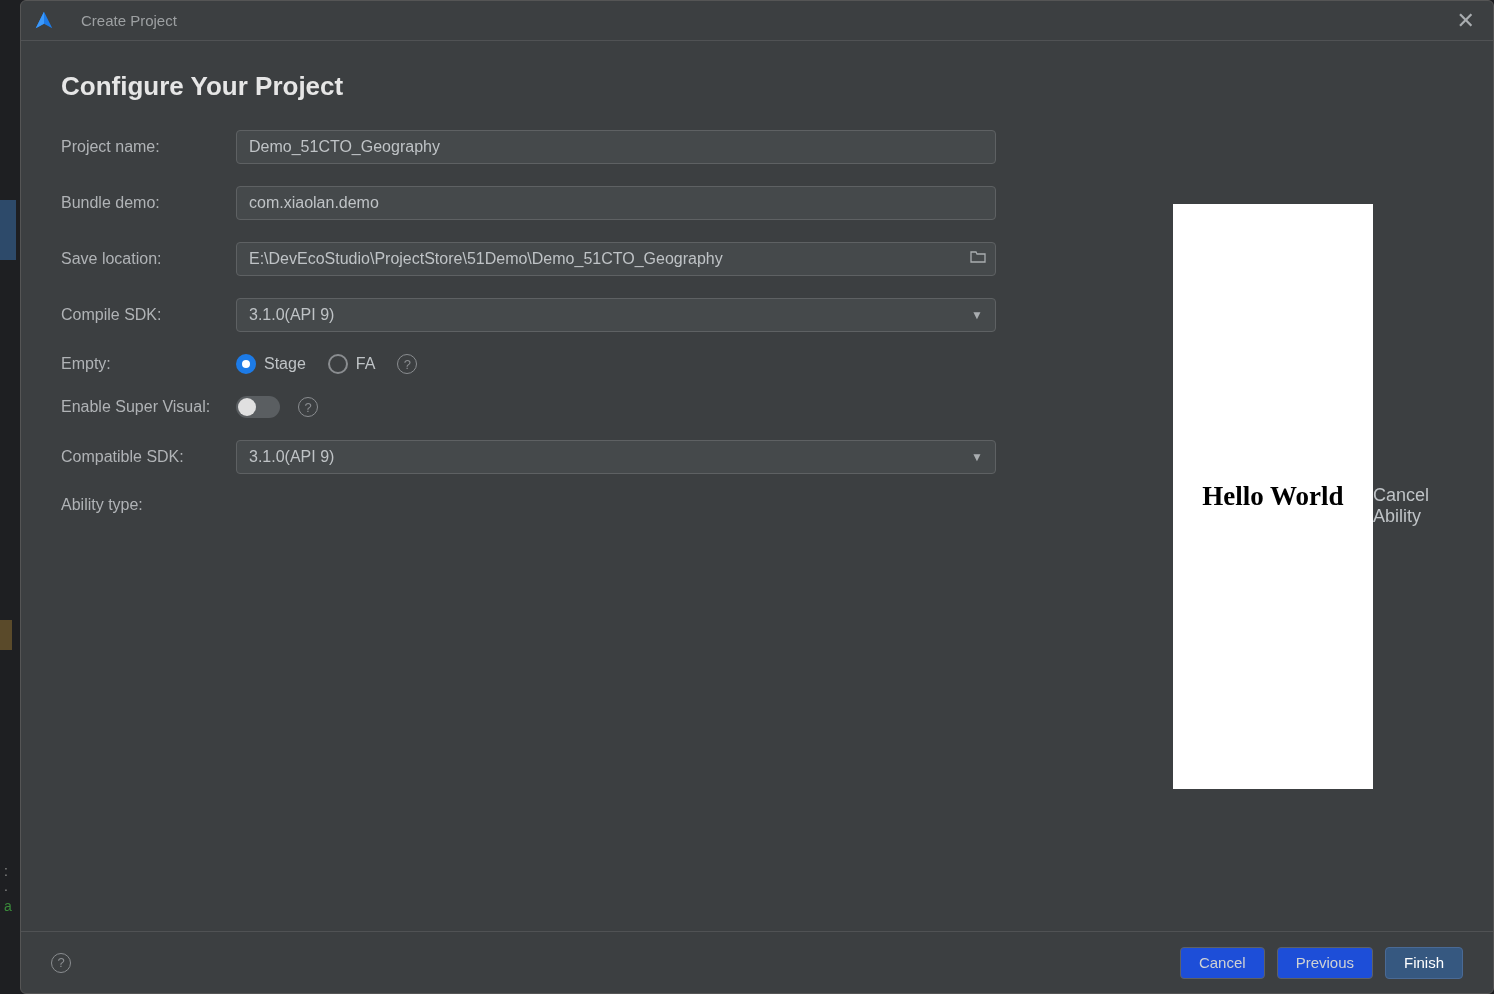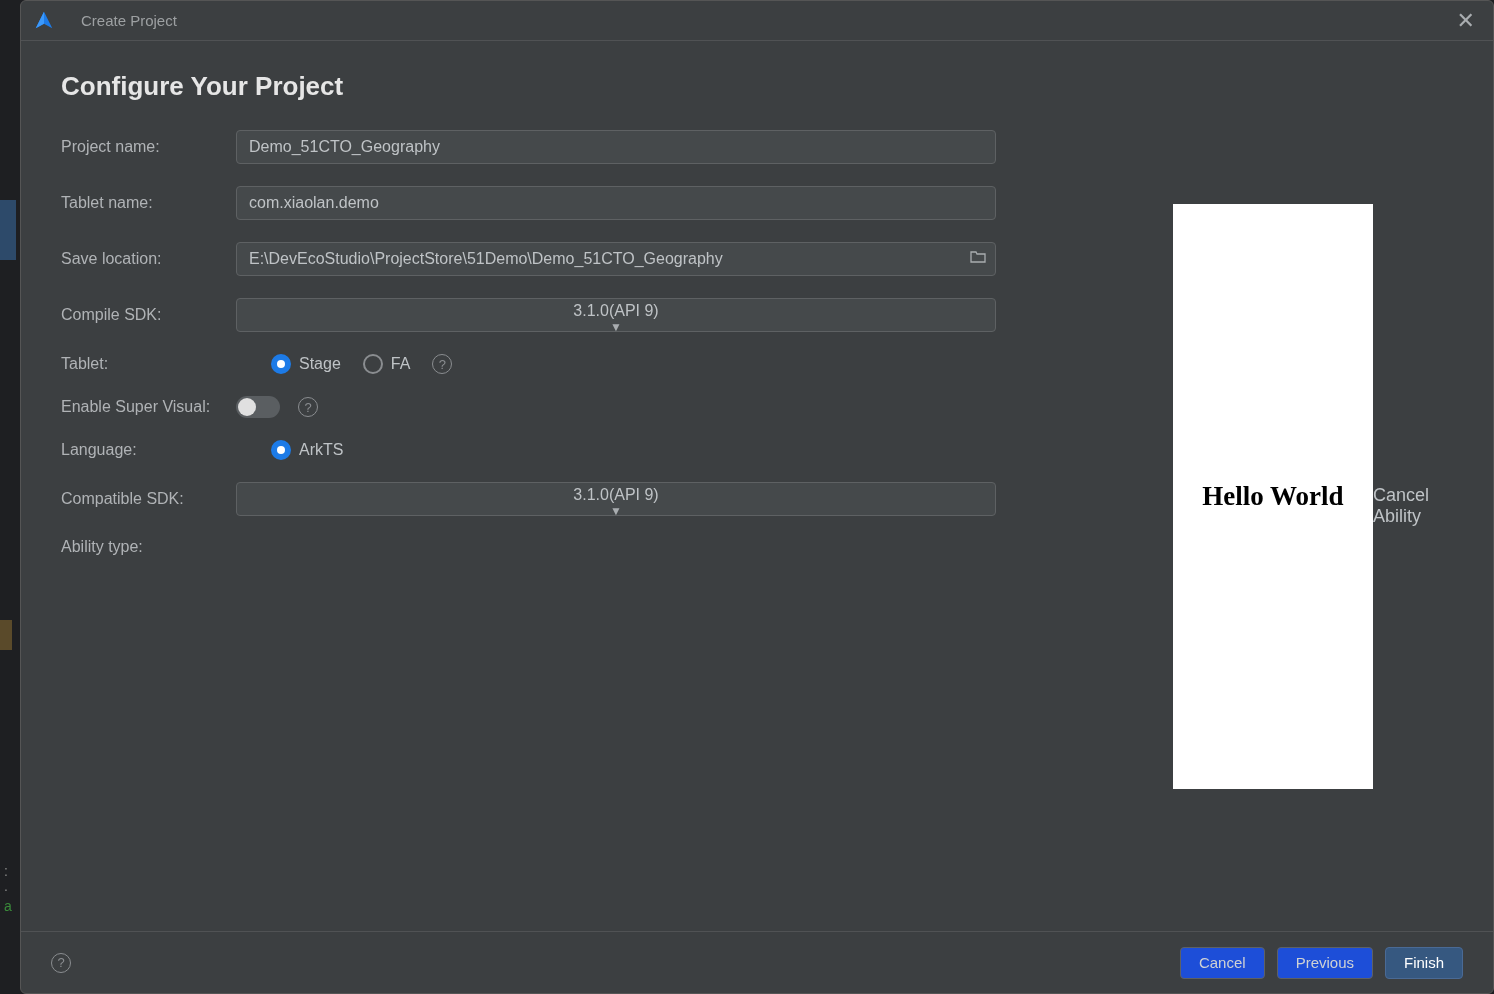--- a/index.html
+++ b/index.html
@@ -38,26 +38,26 @@
     
     .input-with-icon { position: relative; }
     .input-with-icon .text-input { padding-right: 40px; }
     .input-icon-right {
       position: absolute; right: 10px; top: 50%; transform: translateY(-50%);
       color: #a9adb0;
     }
     
     .select-input {
       width: 100%; height: 34px; background: #45494b; border: 1px solid #5e6163;
-      border-radius: 4px; color: #bfc3c6; font-size: 16px; padding: 3px 12px;
-      display: flex; align-items: center; justify-content: space-between; cursor: pointer; flex-direction: column;
+      border-radius: 4px; color: #bfc3c6; font-size: 16px; padding: 13px 12px;
+      display: flex; align-items: center; justify-content: space-between; cursor: pointer;
     }
     .select-chevron { color: #a9adb0; font-size: 12px; }
     
-    .radio-group { display: flex; align-items: center; gap: 22px; margin-left: 35px; }
+    .radio-group { display: flex; align-items: center; gap: 22px; }
     .radio-item { display: flex; align-items: center; gap: 8px; cursor: pointer; }
     .radio-circle {
       width: 20px; height: 20px; border-radius: 50%; border: 2px solid #8a8d90;
       display: flex; align-items: center; justify-content: center;
     }
     .radio-circle.checked { border-color: #1d7be7; background: #1d7be7; }
     .radio-inner { width: 8px; height: 8px; border-radius: 50%; background: #fff; }
     .radio-label { color: #bfc3c6; font-size: 16px; }
     
     .help-icon {
@@ -142,21 +142,21 @@
       <h1 class="page-title">Configure Your Project</h1>
 
       <div class="form-row">
         <div class="form-label">Project name:</div>
         <div class="form-control">
           <input type="text" class="text-input" value="Demo_51CTO_Geography" style="">
         </div>
       </div>
 
       <div class="form-row">
-        <div class="form-label">Tablet name:</div>
+        <div class="form-label">Bundle demo:</div>
         <div class="form-control">
           <input type="text" class="text-input" value="com.xiaolan.demo" style="">
         </div>
       </div>
 
       <div class="form-row">
         <div class="form-label">Save location:</div>
         <div class="form-control input-with-icon">
           <input type="text" class="text-input" value="E:\DevEcoStudio\ProjectStore\51Demo\Demo_51CTO_Geography" style="">
           <span class="input-icon-right">
@@ -171,21 +171,21 @@
         <div class="form-label">Compile SDK:</div>
         <div class="form-control">
           <div class="select-input">
             <span>3.1.0(API 9)</span>
             <span class="select-chevron">▼</span>
           </div>
         </div>
       </div>
 
       <div class="form-row">
-        <div class="form-label">Tablet:</div>
+        <div class="form-label">Empty:</div>
         <div class="form-control radio-group">
           <div class="radio-item">
             <div class="radio-circle checked">
                 <div class="radio-inner"></div>
               </div>
             <span class="radio-label">Stage</span>
           </div>
           <div class="radio-item">
             <div class="radio-circle"></div>
             <span class="radio-label">FA</span>
@@ -197,31 +197,20 @@
       <div class="form-row">
         <div class="form-label">Enable Super Visual:</div>
         <div class="form-control toggle-row">
           <div class="toggle">
             <div class="toggle-knob"></div>
           </div>
           <div class="help-icon">?</div>
         </div>
       </div>
 
-      <div class="form-row">
-        <div class="form-label">Language:</div>
-        <div class="form-control radio-group">
-          <div class="radio-item">
-            <div class="radio-circle checked">
-                <div class="radio-inner"></div>
-              </div>
-            <span class="radio-label">ArkTS</span>
-          </div>
-        </div>
-      </div>
 
       <div class="form-row">
         <div class="form-label">Compatible SDK:</div>
         <div class="form-control">
           <div class="select-input">
             <span>3.1.0(API 9)</span>
             <span class="select-chevron">▼</span>
           </div>
         </div>
       </div>

